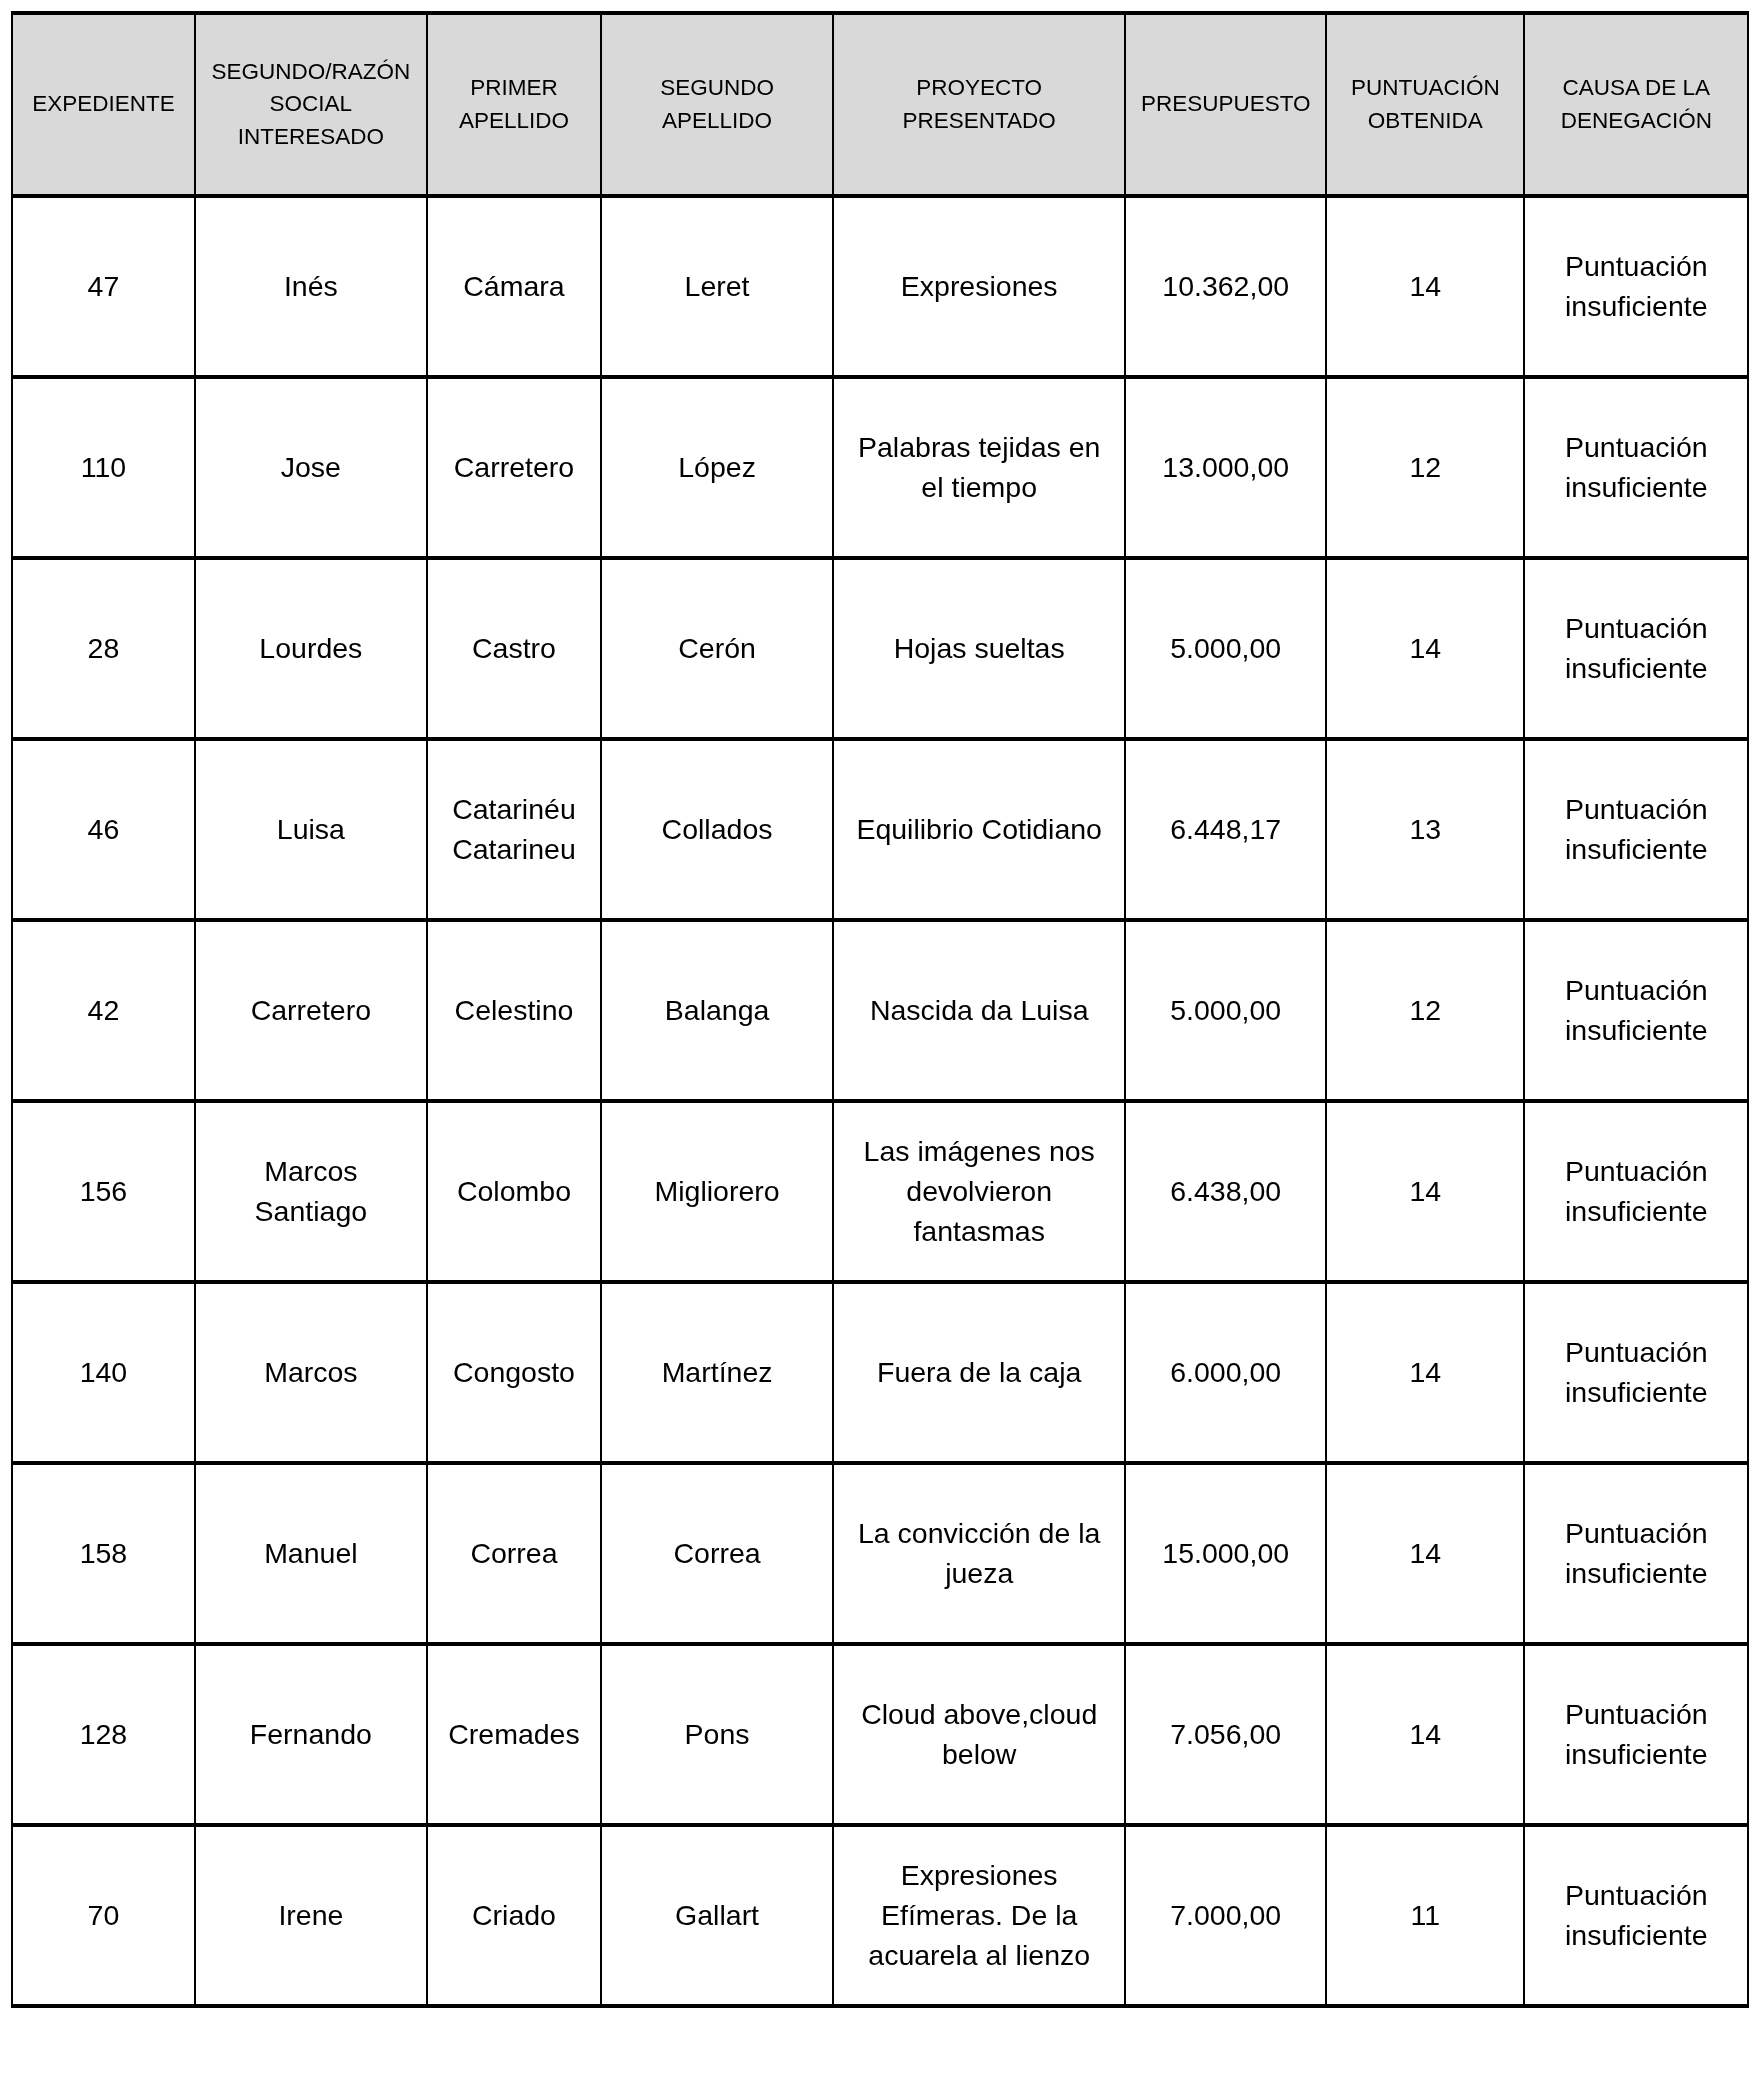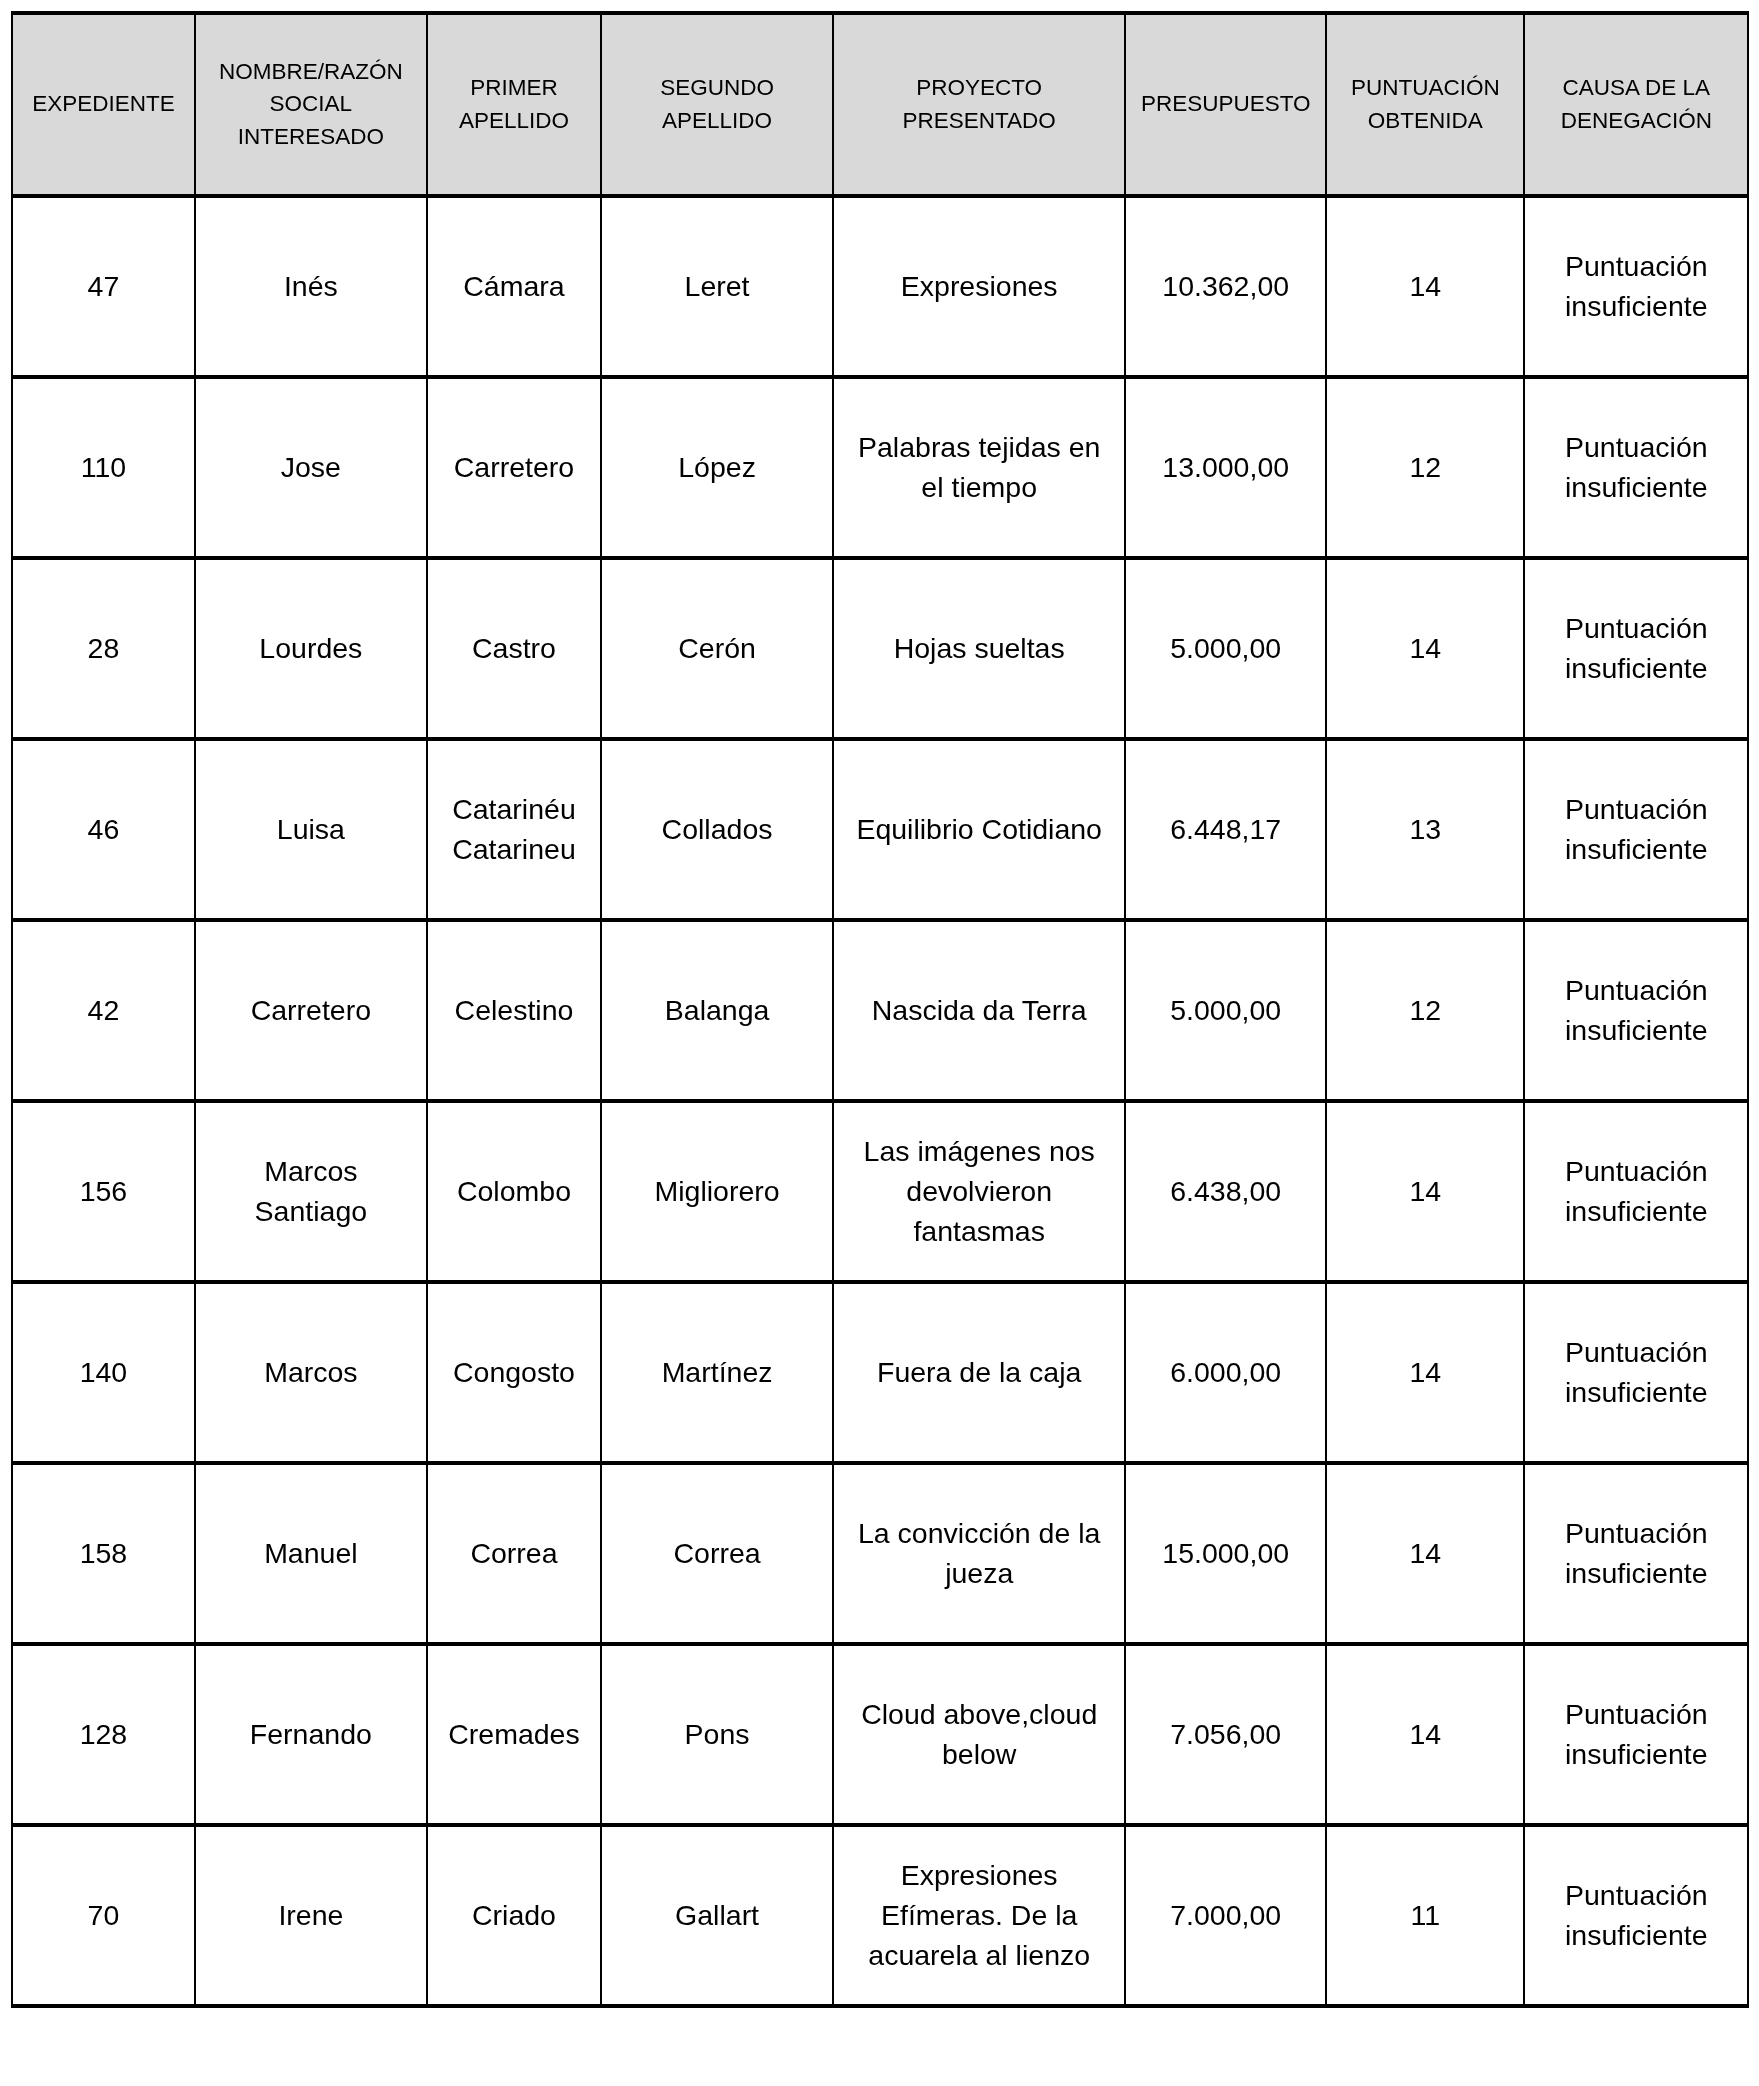--- a/index.html
+++ b/index.html
@@ -66,21 +66,21 @@
     <col class="c-primer">
     <col class="c-segundo">
     <col class="c-proyecto">
     <col class="c-presupuesto">
     <col class="c-puntuacion">
     <col class="c-causa">
   </colgroup>
   <thead>
     <tr>
       <th>EXPEDIENTE</th>
-      <th>NOMBRE/RAZÓN SOCIAL INTERESADO</th>
+      <th>SEGUNDO/RAZÓN SOCIAL INTERESADO</th>
       <th>PRIMER APELLIDO</th>
       <th>SEGUNDO APELLIDO</th>
       <th>PROYECTO PRESENTADO</th>
       <th>PRESUPUESTO</th>
       <th>PUNTUACIÓN OBTENIDA</th>
       <th>CAUSA DE LA DENEGACIÓN</th>
     </tr>
   </thead>
   <tbody id="table-body">
       <tr>
@@ -121,21 +121,21 @@
     <td>Equilibrio Cotidiano</td>
     <td>6.448,17</td>
     <td>13</td>
     <td>Puntuación insuficiente</td>
   </tr>
       <tr>
     <td>42</td>
     <td>Carretero</td>
     <td>Celestino</td>
     <td>Balanga</td>
-    <td>Nascida da Terra</td>
+    <td>Nascida da Luisa</td>
     <td>5.000,00</td>
     <td>12</td>
     <td>Puntuación insuficiente</td>
   </tr>
       <tr>
     <td>156</td>
     <td>Marcos Santiago</td>
     <td>Colombo</td>
     <td>Migliorero</td>
     <td>Las imágenes nos devolvieron fantasmas</td>

